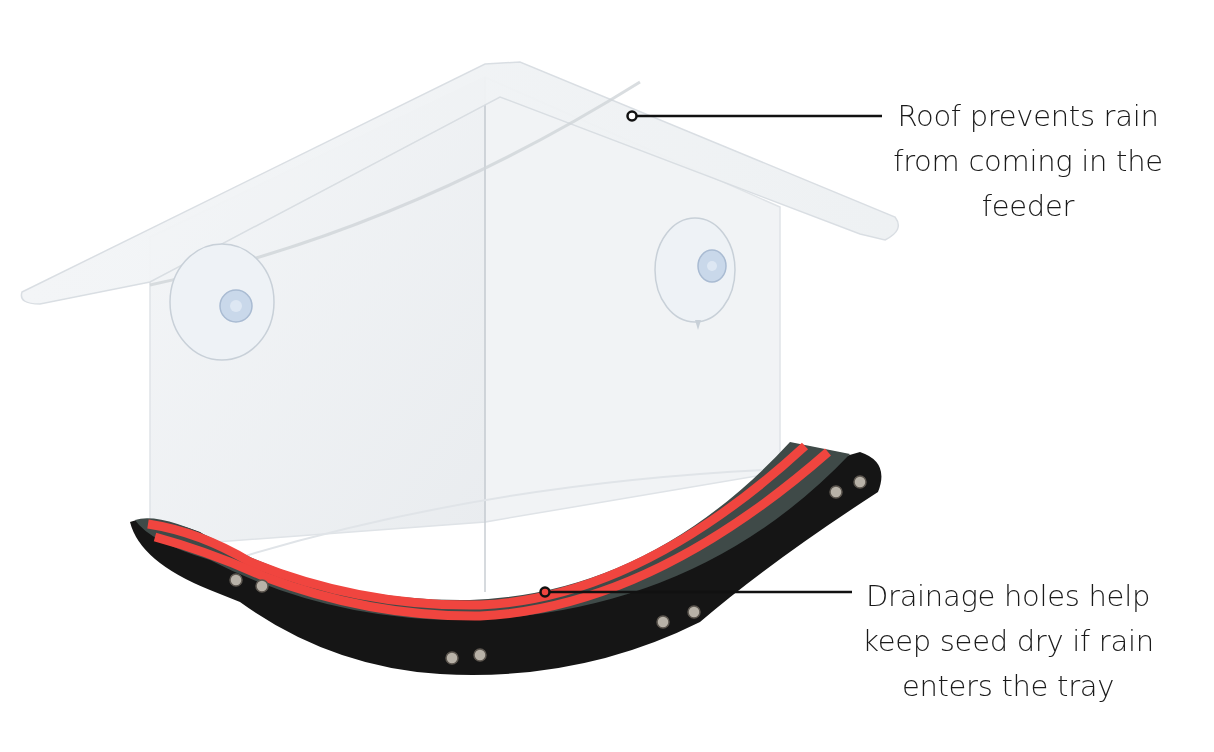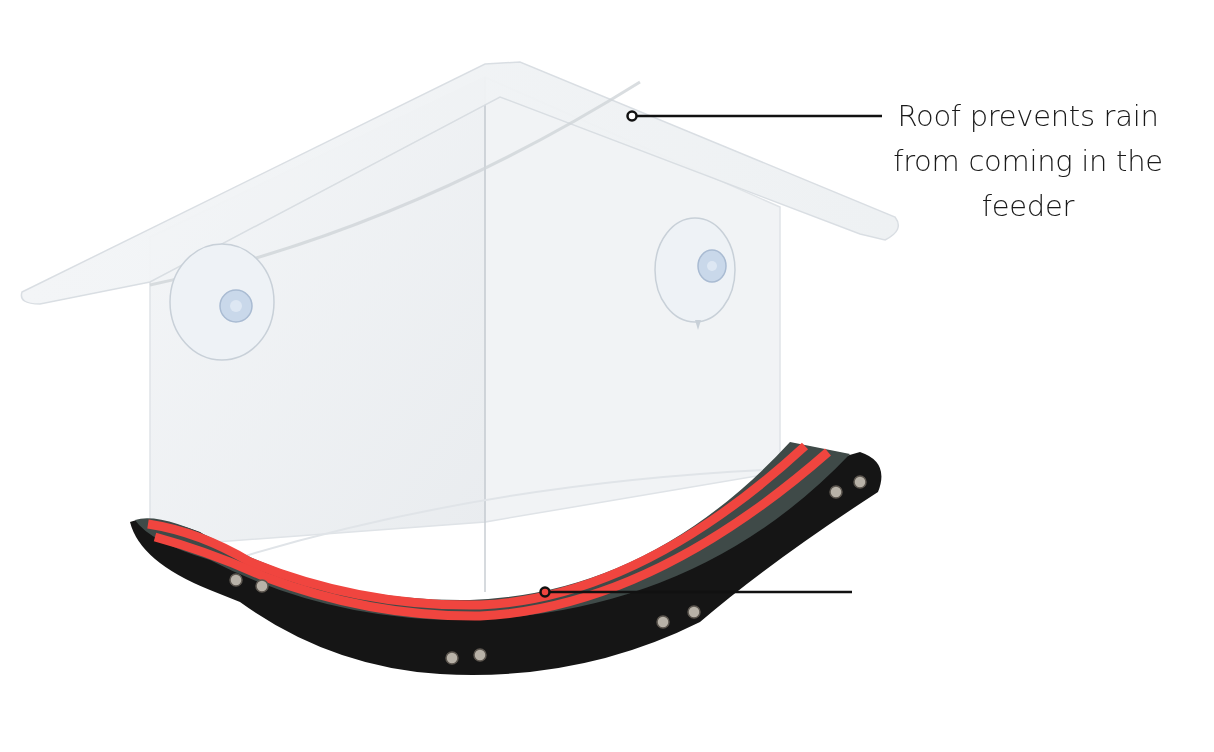--- a/index.html
+++ b/index.html
@@ -91,13 +91,16 @@
     </g>
     <g>
       <line x1="549" y1="590" x2="852" y2="590" stroke="#111111" stroke-width="2.5"></line>
       <circle cx="545" cy="590" r="4.5" fill="#f0453f" stroke="#111111" stroke-width="2.5"></circle>
     </g>
   </svg>
 
   <div id="roof-text" class="callout-text">Roof prevents rain
 from coming in the
 feeder</div>
+  <div id="drain-text" class="callout-text">Drainage holes help
+keep seed dry if rain
+enters the tray</div>
 </div>
 
 </body></html>

